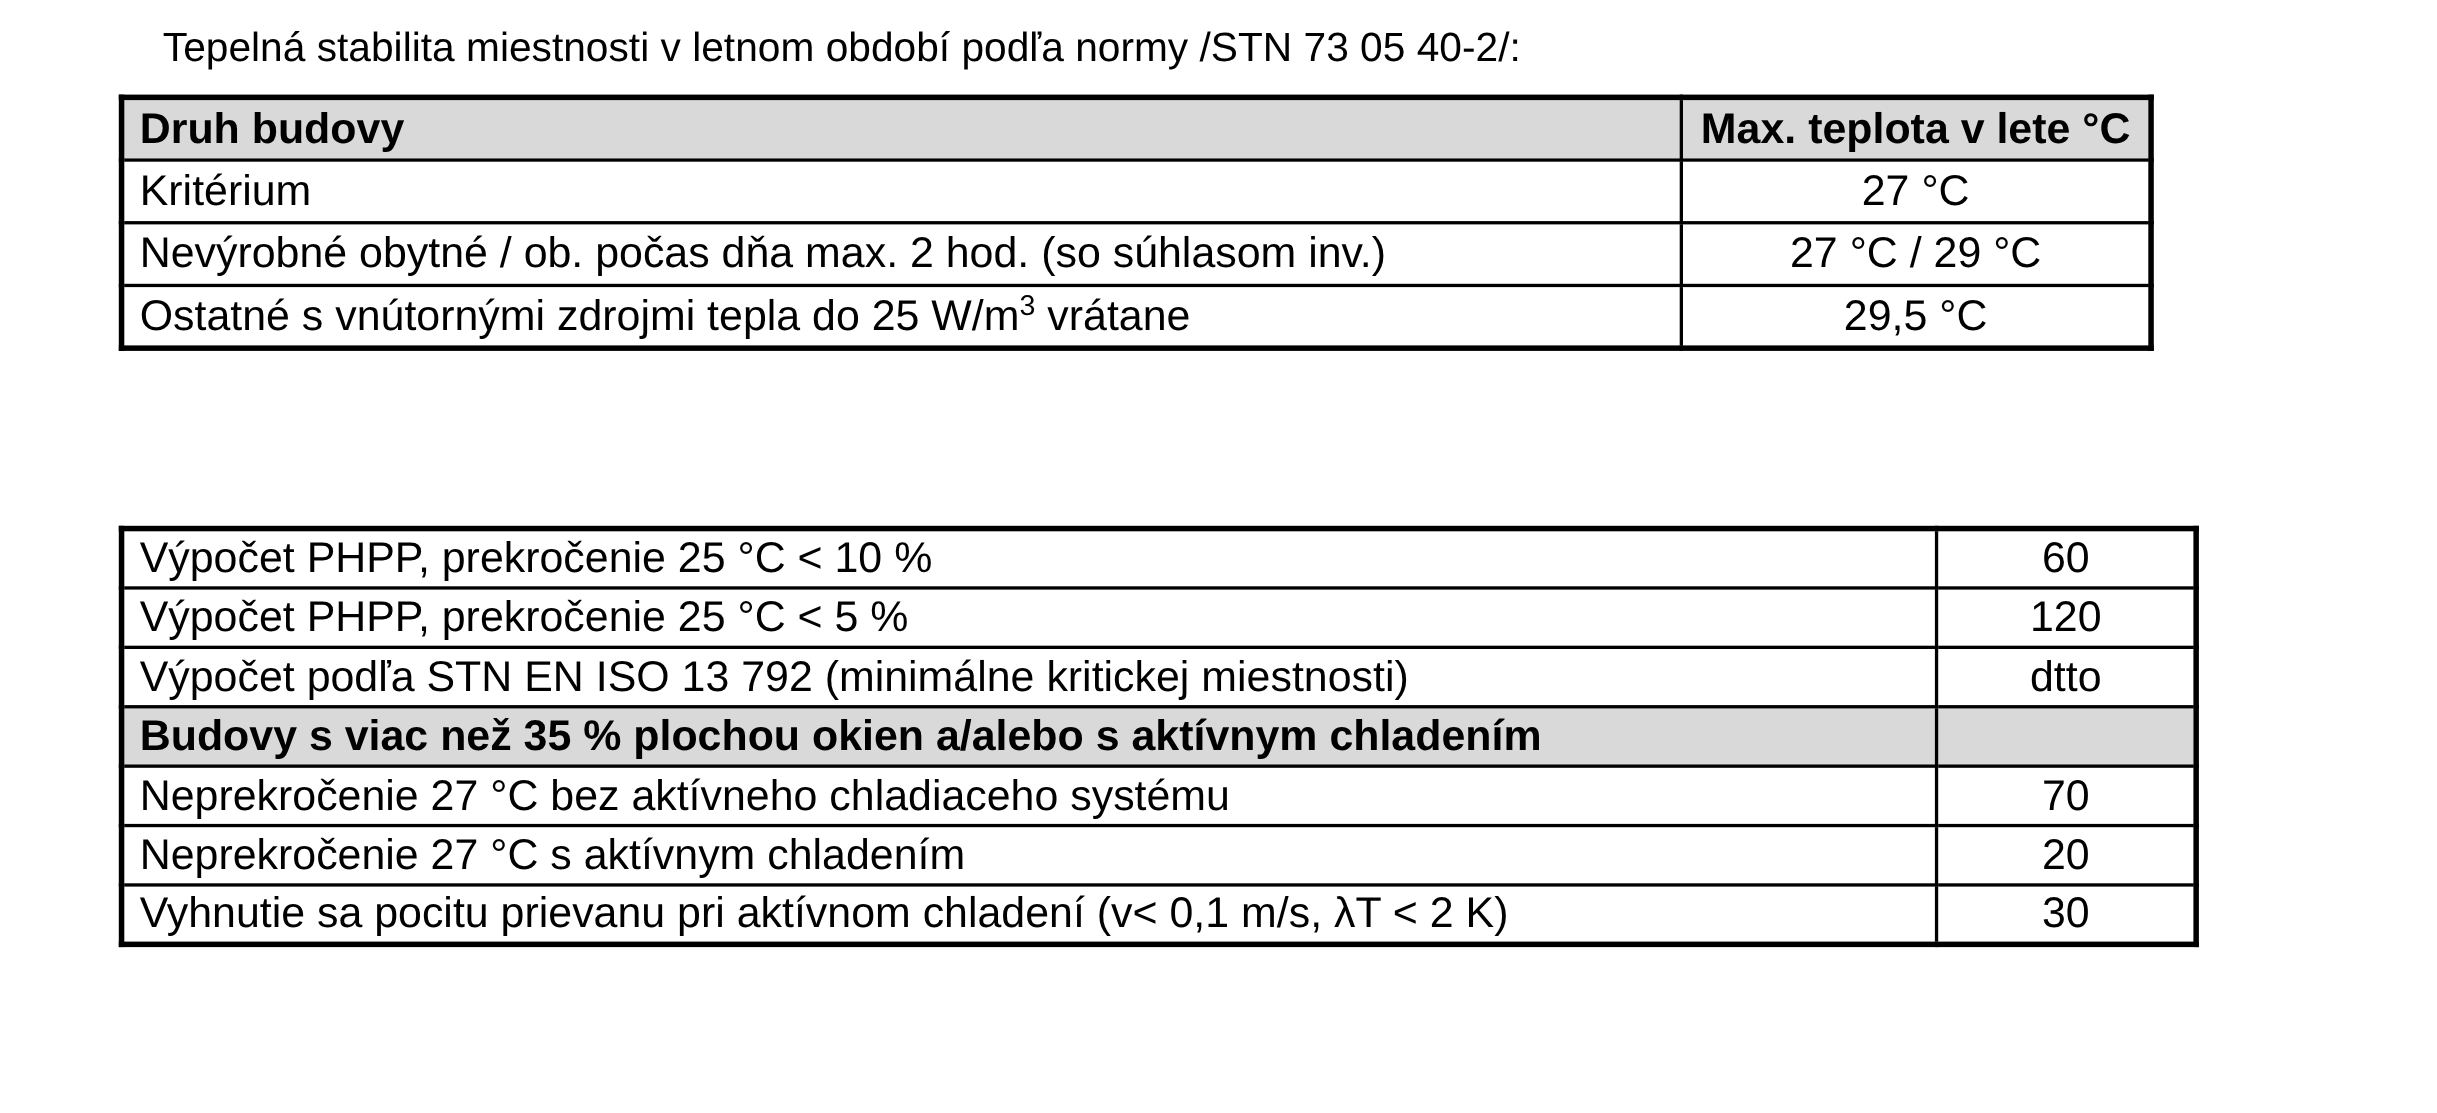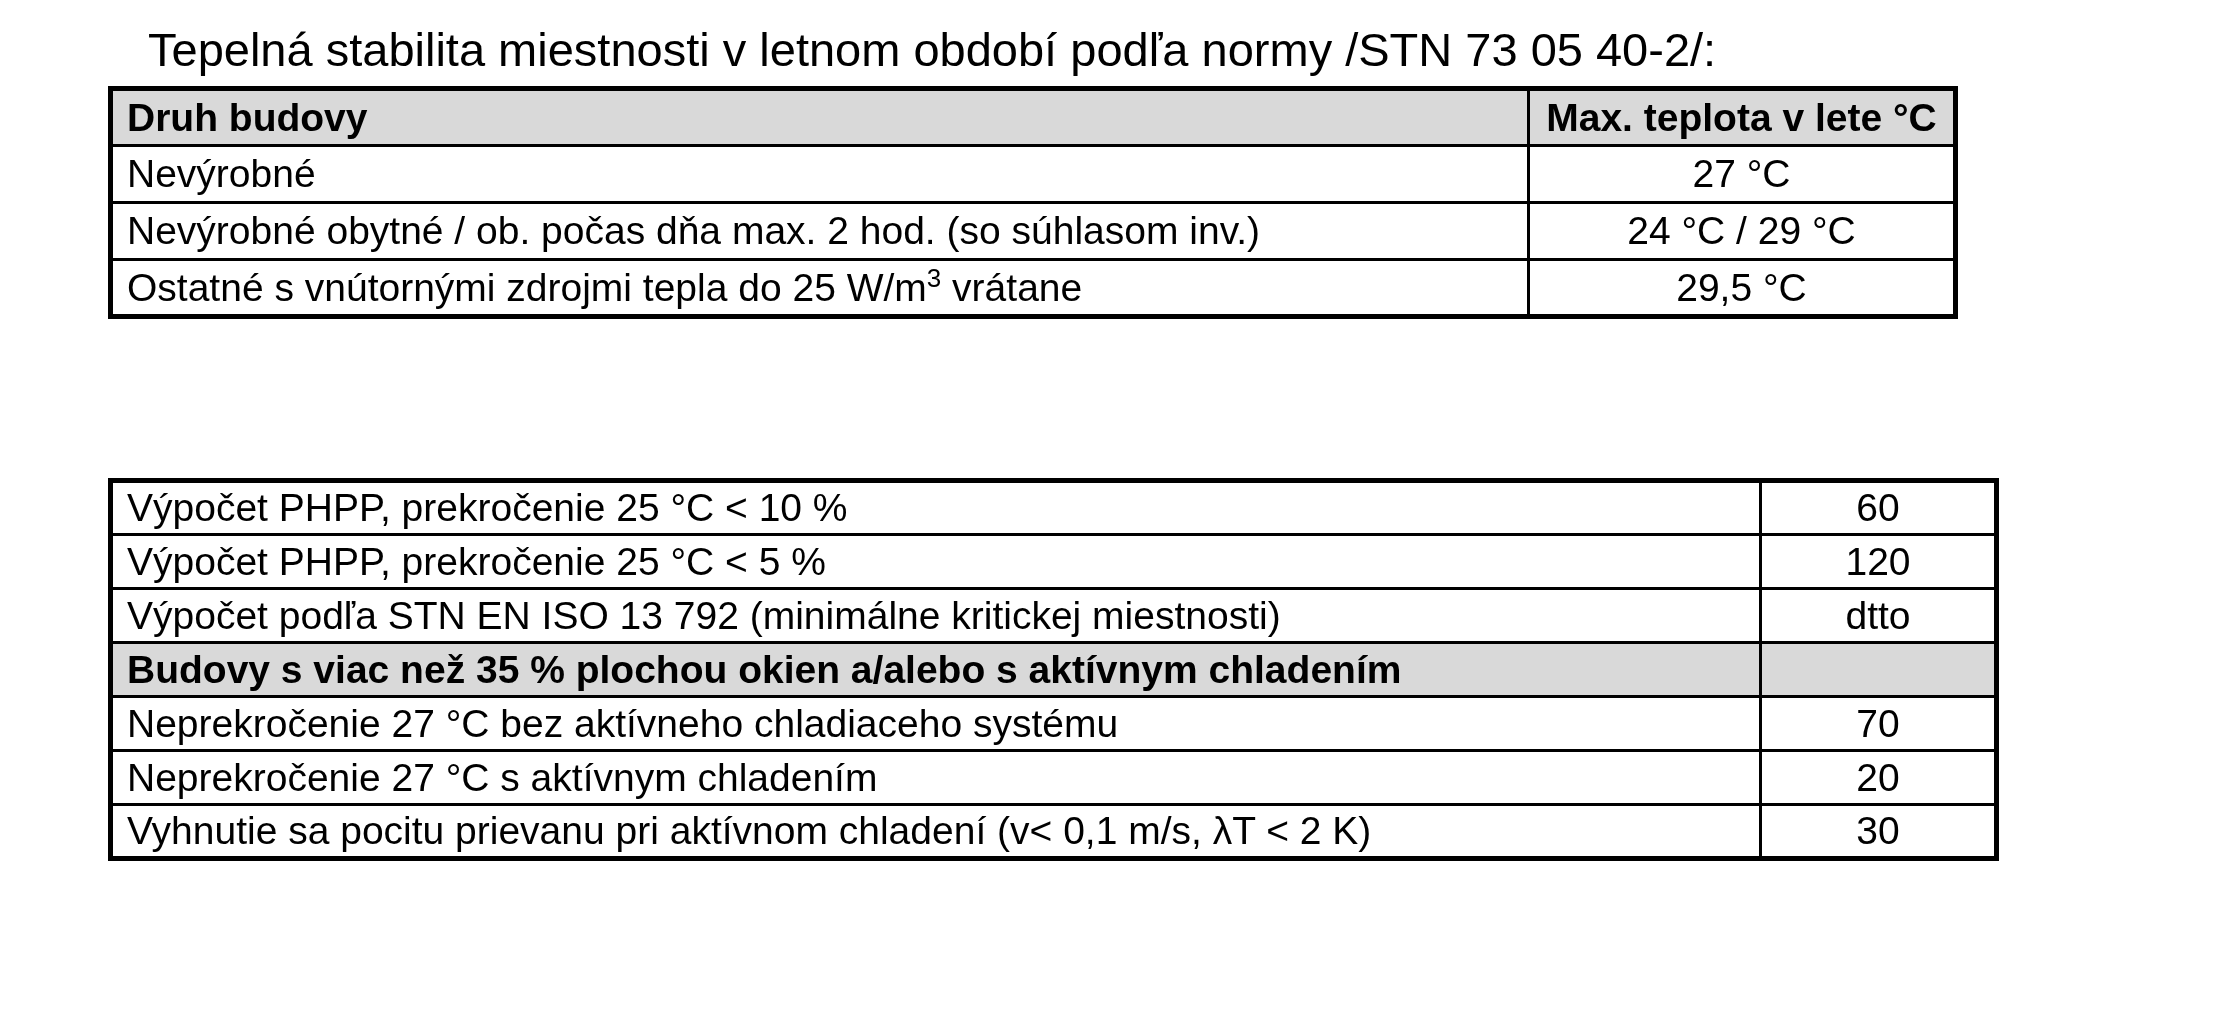--- a/index.html
+++ b/index.html
@@ -12,21 +12,21 @@
   body{
     position:relative;
     width:2215px;height:1012px;
     background:var(--page_bg);
     color:var(--text);
     font-family:"Liberation Sans", sans-serif;
   }
   .title{
     position:absolute;
     left:148px;top:22px;
-    font-size:47px;
+    font-size:37px;
     white-space:nowrap;
   }
   table{
     position:absolute;
     border-collapse:collapse;
     table-layout:fixed;
     border:5px solid var(--border);
     padding-left:24px;
   }
   td,th{
@@ -61,26 +61,26 @@
   <colgroup>
       <col style="width:1418px">
       <col style="width:427px">
     </colgroup>
   <tbody>
       <tr>
     <th class="hdr lbl">Druh budovy</th>
     <th class="hdr val">Max. teplota v lete °C</th>
   </tr>
   <tr>
-    <td class="lbl"><span>Nevýrobné</span><sup></sup><span></span></td>
+    <td class="lbl"><span>Kritérium</span><sup></sup><span></span></td>
     <td class="val">27 °C</td>
   </tr>
   <tr>
     <td class="lbl"><span>Nevýrobné obytné / ob. počas dňa max. 2 hod. (so súhlasom inv.)</span><sup></sup><span></span></td>
-    <td class="val">24 °C / 29 °C</td>
+    <td class="val">27 °C / 29 °C</td>
   </tr>
   <tr>
     <td class="lbl"><span>Ostatné s vnútornými zdrojmi tepla do 25 W/m</span><sup>3</sup><span> vrátane</span></td>
     <td class="val">29,5 °C</td>
   </tr>
 </tbody>
   </table>
 
 <table id="table2">
   <colgroup>

